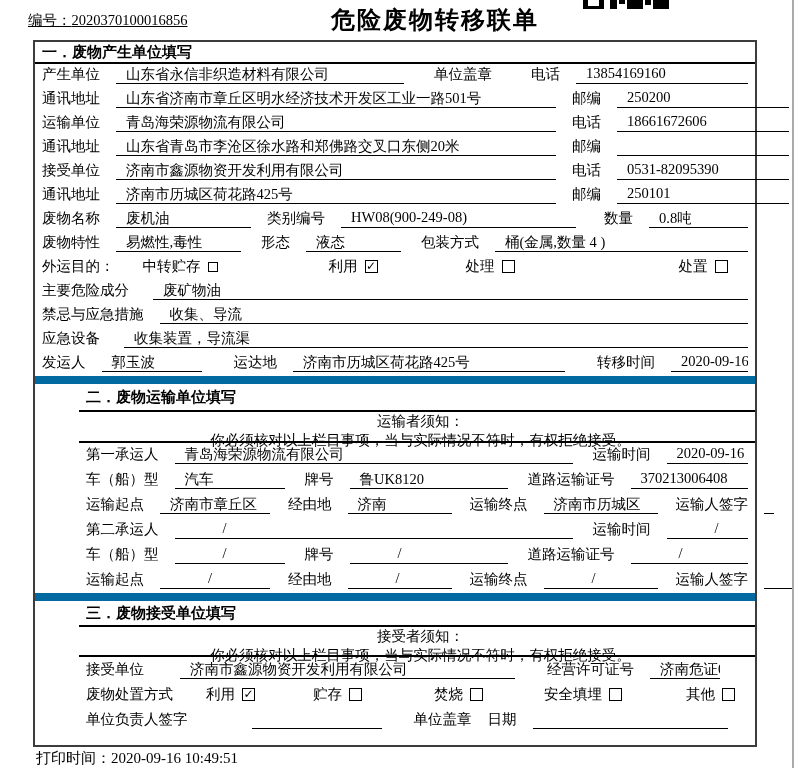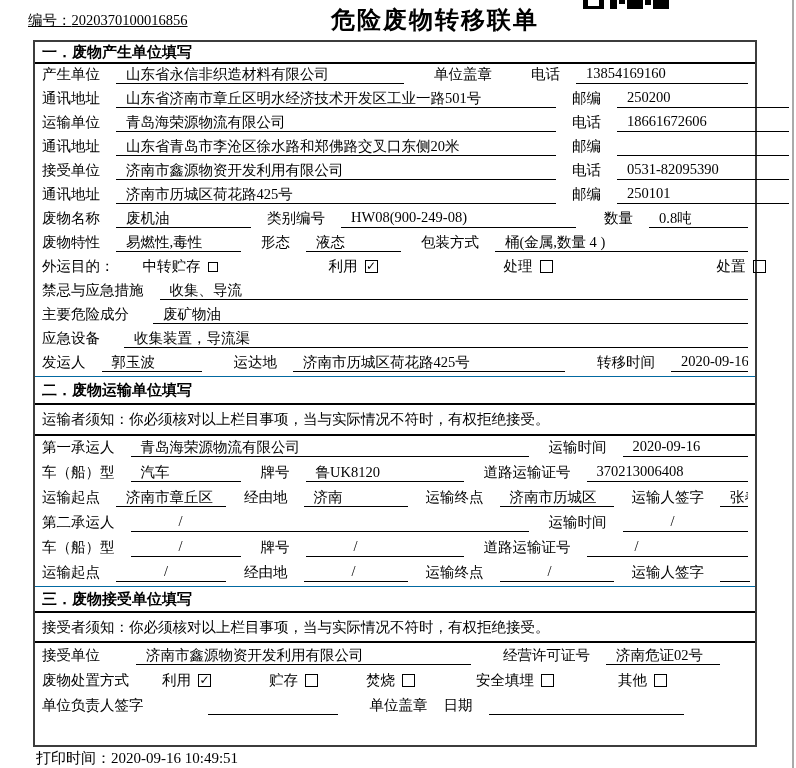--- a/index.html
+++ b/index.html
@@ -8,25 +8,25 @@
 
   .hdr-no { position:absolute; left:28px; top:11px; font-size:14.5px; white-space:nowrap;text-decoration:underline; }
   .title  { position:absolute; left:331px; top:4px; font-size:24px; font-weight:bold;
             font-family:"Liberation Sans","DejaVu Sans",sans-serif; letter-spacing:2px; white-space:nowrap; }
   .qr { position:absolute; left:583px; top:0; width:86px; height:10px; }
   .qr div { position:absolute; background:#000; }
   .qr .q-outline { background:transparent; border-left:5px solid #000; border-right:5px solid #000; border-bottom:3px solid #000; }
   .page-edge { position:absolute; left:792px; top:0; width:2px; height:768px; background:#aaa; }
 
   .form { position:absolute; left:33px; top:40px; width:724px; height:707px; border:2px solid #3c3c3c; background:#fff; }
-  .sec2, .sec3 { border-top:1px solid #0369a1; }
+  .sec2, .sec3 { border-top:8px solid #0369a1;padding-left:44px; }
   .sec-h { display:flex; align-items:center; padding-left:7px; font-weight:bold; font-size:15px;
            font-family:Liberation Mono, monospace; border-bottom:2px solid #000; }
   .sh1 { height:22px; } .sh2 { height:28px; } .sh3 { height:26px; }
-  .notice { display:flex; align-items:center; padding-left:7px; border-bottom:2px solid #000; height:31px; white-space:nowrap; }
+  .notice { display:flex; align-items:center; padding-left:7px; border-bottom:2px solid #000; height:31px; white-space:nowrap;flex-direction:column; }
 
   .row { display:flex; align-items:center; padding:0 7px 3px 7px; gap:16px; }
   .h23{height:23px} .h24{height:24px} .h25{height:25px} .h27{height:27px}
   .lbl { white-space:nowrap; flex:none; }
   .fill { border-bottom:1px solid #000; padding-left:10px; white-space:nowrap; overflow:hidden; flex:none; height:19px; }
   .fx { flex:1 1 auto; }
   .slash { padding-left:48px; }
   .opt { display:flex; align-items:flex-end; flex:none; }
   .cb { flex:none; width:13px; height:13px; border:1.5px solid #000; margin:0 0 3px 7px;
         font-size:12px; line-height:10px; text-align:center; font-family:"DejaVu Sans",sans-serif; font-weight:bold; }
@@ -118,38 +118,38 @@
     <div class="row h24">
       <span class="lbl">外运目的：</span>
       <span class="opt" style="margin-left:12px">
         <span class="lbl">中转贮存</span>
         <span class="cb sm"></span>
       </span>
       <span class="opt" style="margin-left:95px">
         <span class="lbl">利用</span>
         <span class="cb checked">✓</span>
       </span>
-      <span class="opt" style="margin-left:110px">
+      <span class="opt" style="margin-left:72px">
         <span class="lbl">处理</span>
         <span class="cb"></span>
       </span>
       <span class="opt" style="margin-left:148px">
         <span class="lbl">处置</span>
         <span class="cb"></span>
       </span>
     </div>
 
     <div class="row h24">
+      <span class="lbl">主要危险成分</span>
+      <span class="fill fx" style="margin-left:8px">废矿物油</span>
+    </div>
+
+    <div class="row h24">
       <span class="lbl">禁忌与应急措施</span>
       <span class="fill fx">收集、导流</span>
-    </div>
-
-    <div class="row h24">
-      <span class="lbl">主要危险成分</span>
-      <span class="fill fx" style="margin-left:8px">废矿物油</span>
     </div>
 
     <div class="row h24">
       <span class="lbl">应急设备</span>
       <span class="fill fx" style="margin-left:8px">收集装置，导流渠</span>
     </div>
 
     <div class="row h24">
       <span class="lbl">发运人</span>
       <span class="fill" style="width:100px">郭玉波</span>
@@ -240,21 +240,21 @@
     <div class="row h23">
       <span class="lbl">废物处置方式</span>
       <span class="opt" style="margin-left:17px">
         <span class="lbl">利用</span>
         <span class="cb checked">✓</span>
       </span>
       <span class="opt" style="margin-left:42px">
         <span class="lbl">贮存</span>
         <span class="cb"></span>
       </span>
-      <span class="opt" style="margin-left:32px">
+      <span class="opt" style="margin-left:56px">
         <span class="lbl">焚烧</span>
         <span class="cb"></span>
       </span>
       <span class="opt" style="margin-left:45px">
         <span class="lbl">安全填埋</span>
         <span class="cb"></span>
       </span>
       <span class="opt" style="margin-left:48px">
         <span class="lbl">其他</span>
         <span class="cb"></span>

